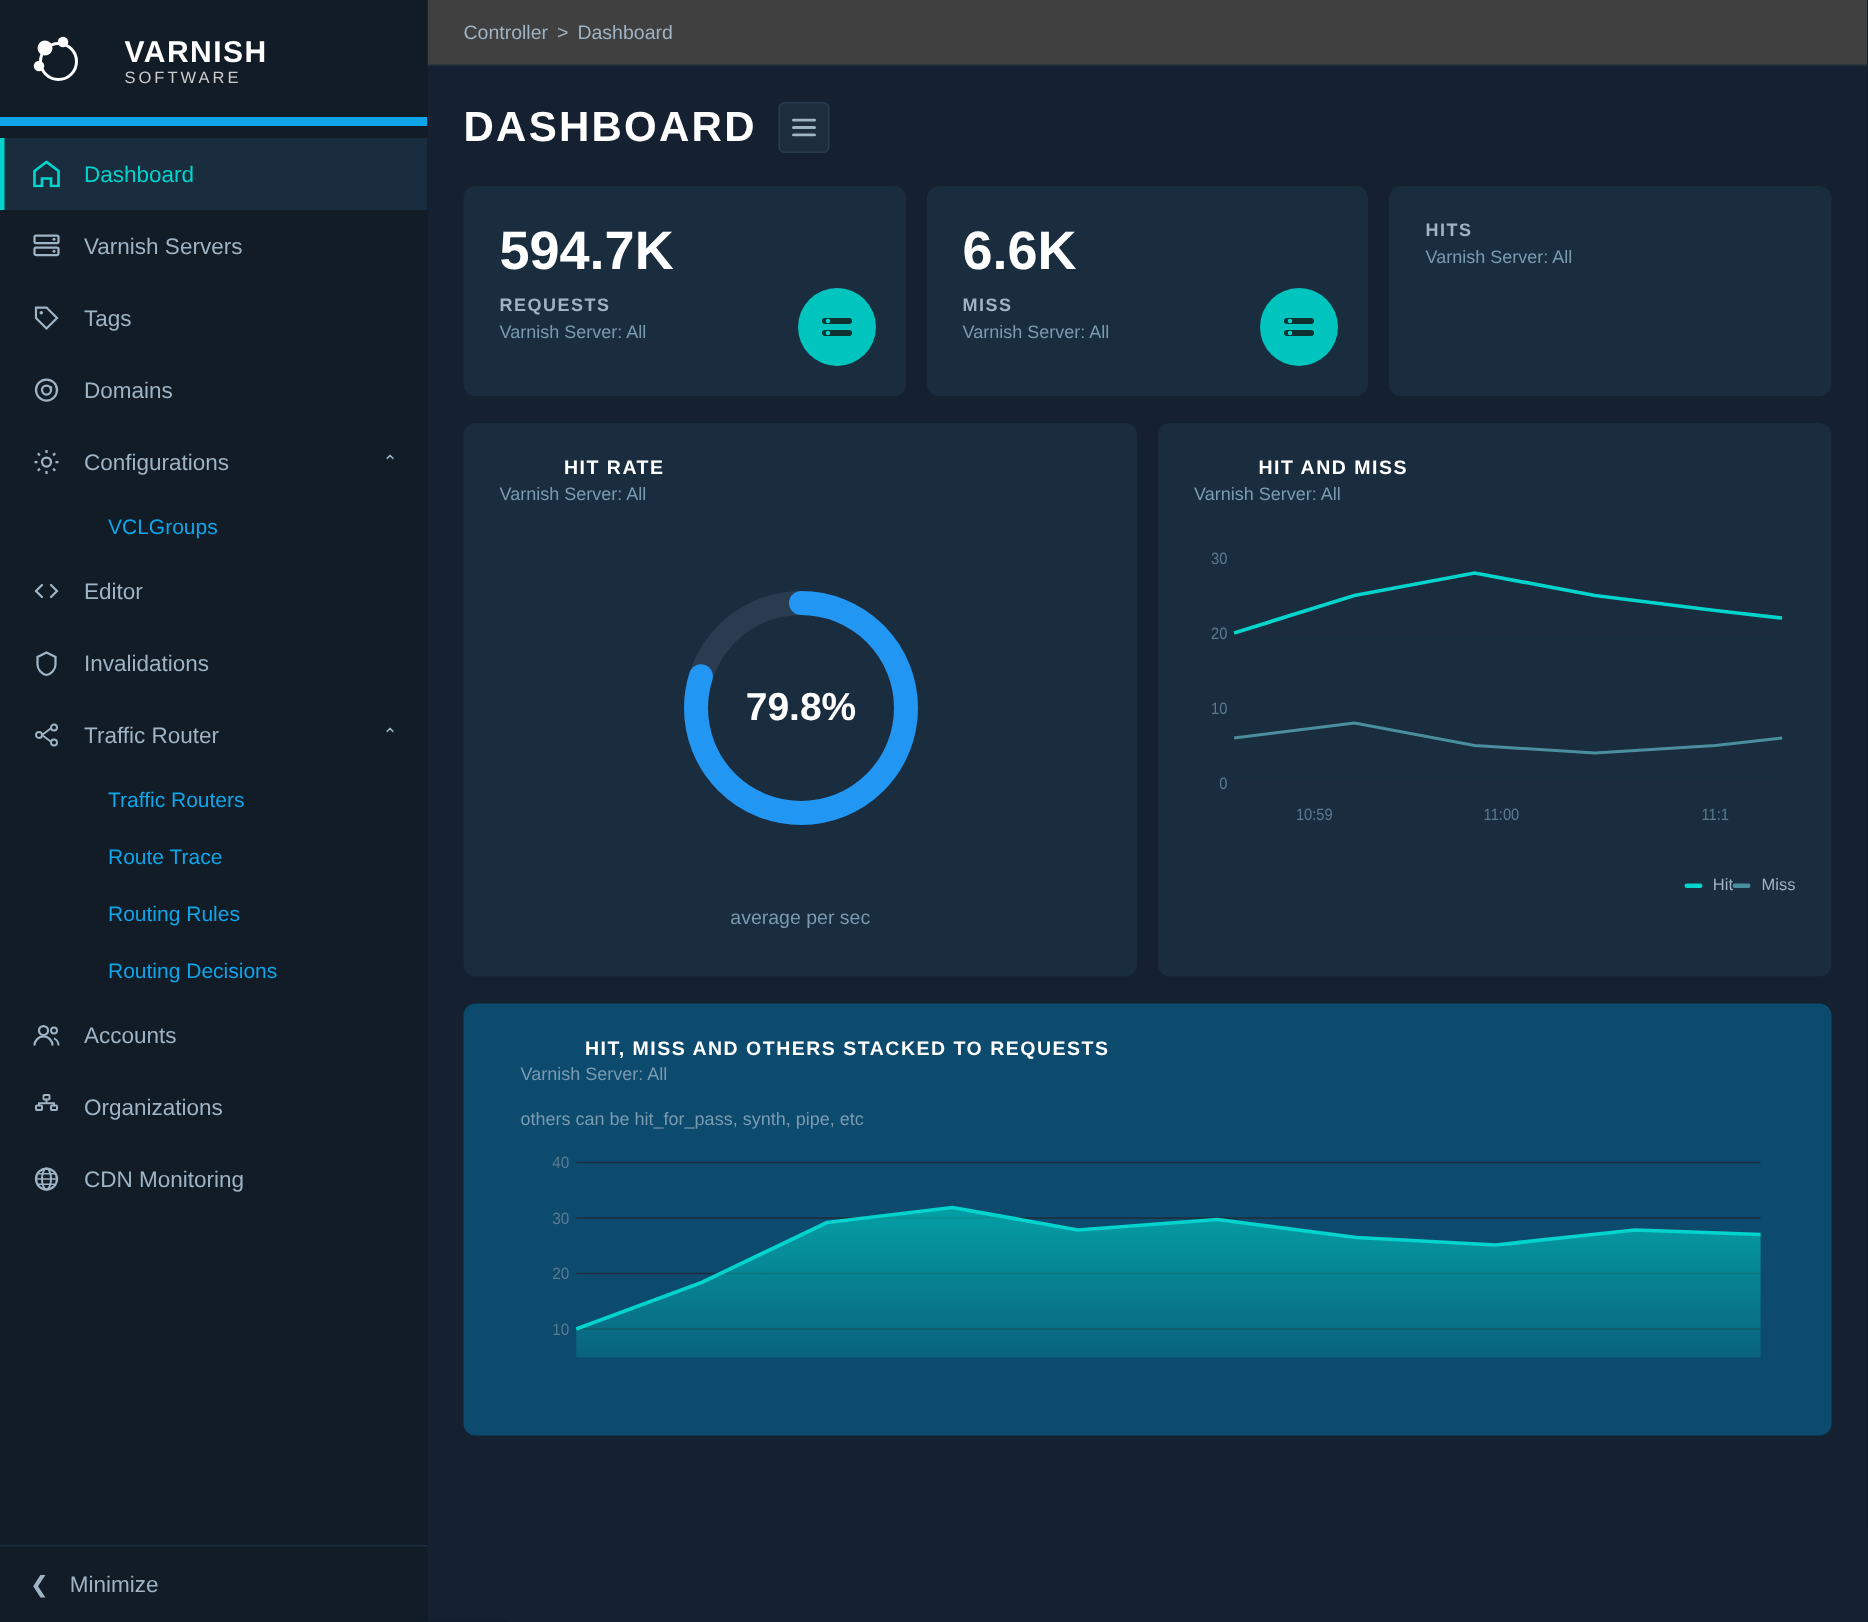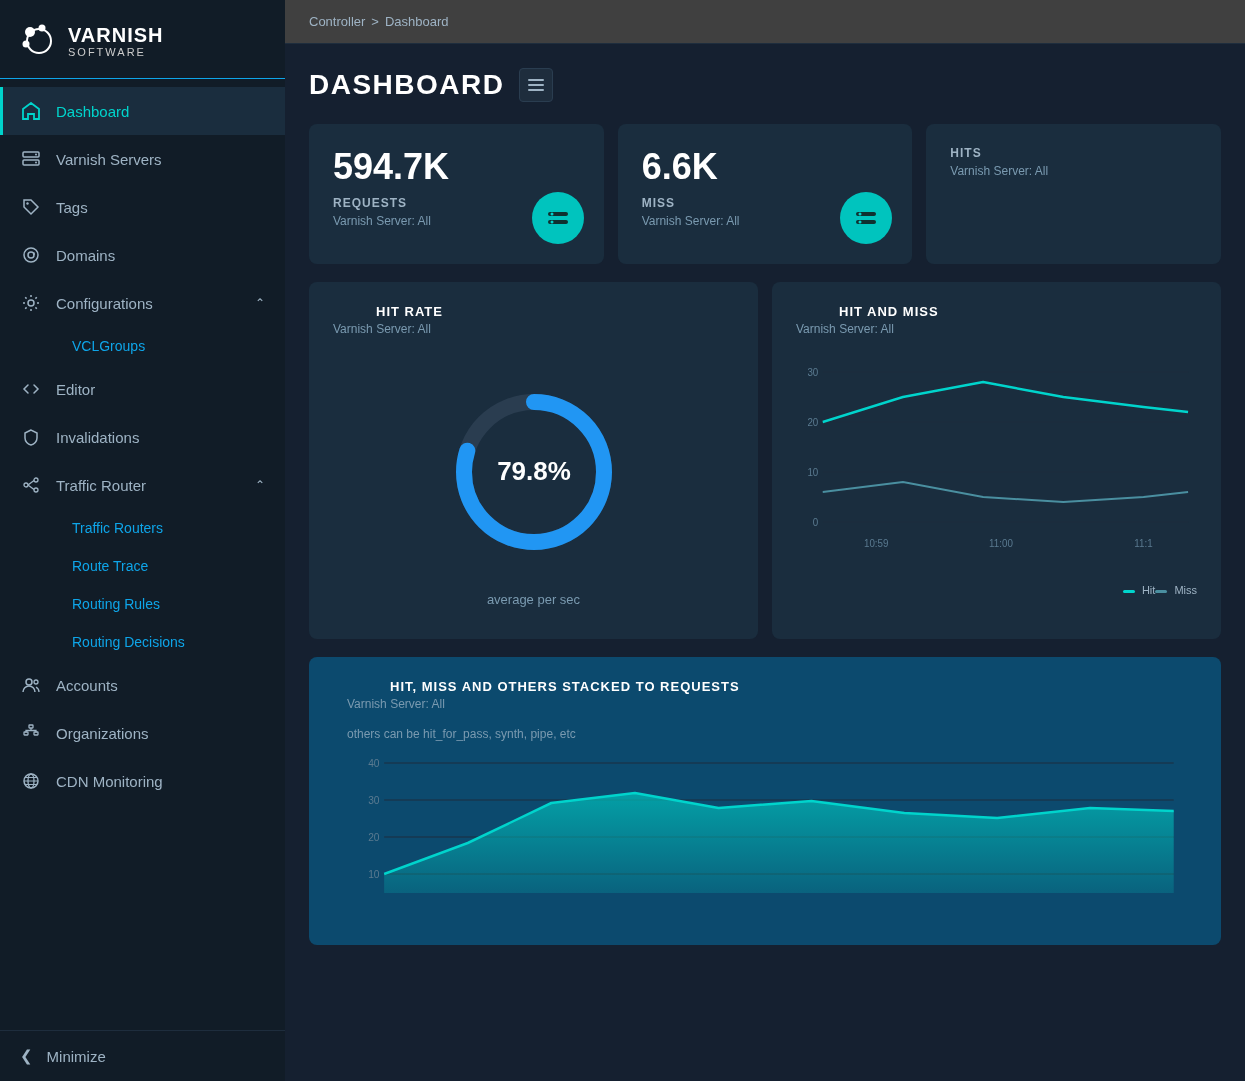--- a/index.html
+++ b/index.html
@@ -21,22 +21,22 @@
       height: 1081px;
       display: flex;
       flex-direction: column;
       overflow: hidden;
     }
 
     .logo-area {
       padding: 22px 20px 18px 20px;
       display: flex;
       align-items: center;
-      gap: 10px;
-      border-bottom: 1px solid #0ea5e9;
+      gap: 25px;
+      border-bottom: 6px solid #0ea5e9;
     }
 
     .logo-icon {
       width: 38px;
       height: 38px;
     }
 
     .logo-text {
       display: flex;
       flex-direction: column;
@@ -258,21 +258,21 @@
     }
 
     .donut-svg {
       width: 200px;
       height: 200px;
     }
 
     .donut-label {
       font-size: 13px;
       color: #7a9ab0;
-      margin-top: 20px;
+      margin-top: 32px;
       text-align: center;
     }
 
     
     .line-chart-area {
       position: relative;
       height: 220px;
     }
 
     .chart-legend {

